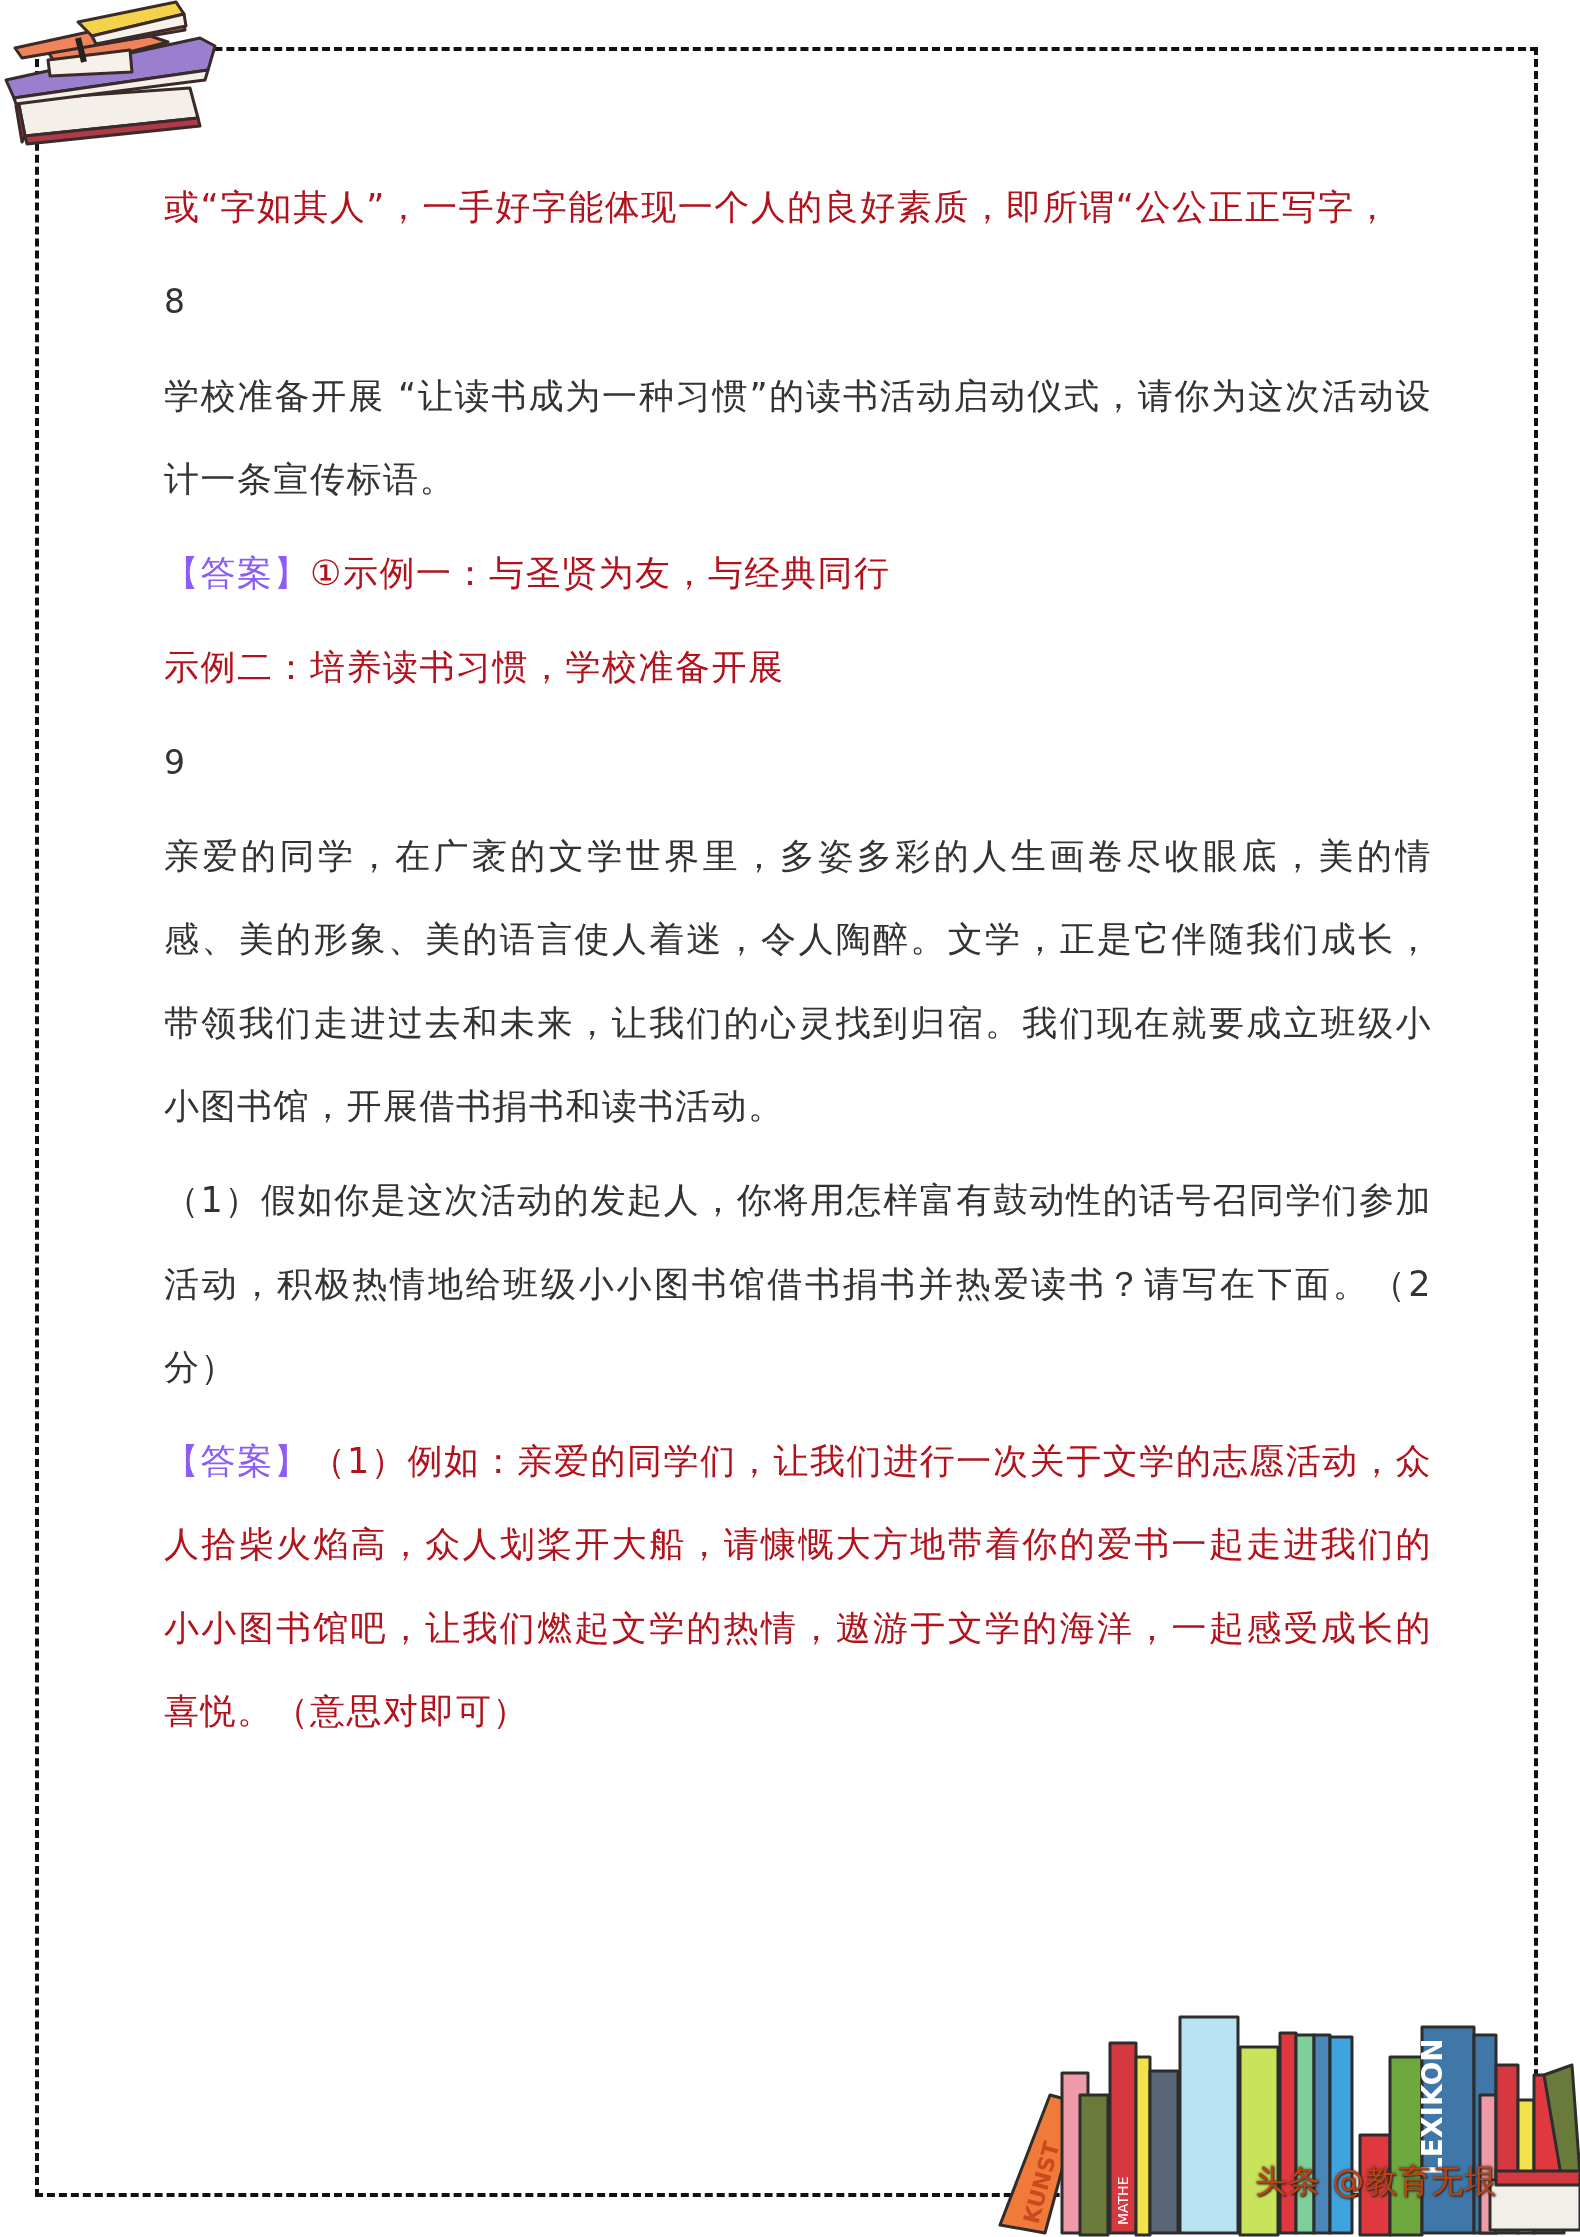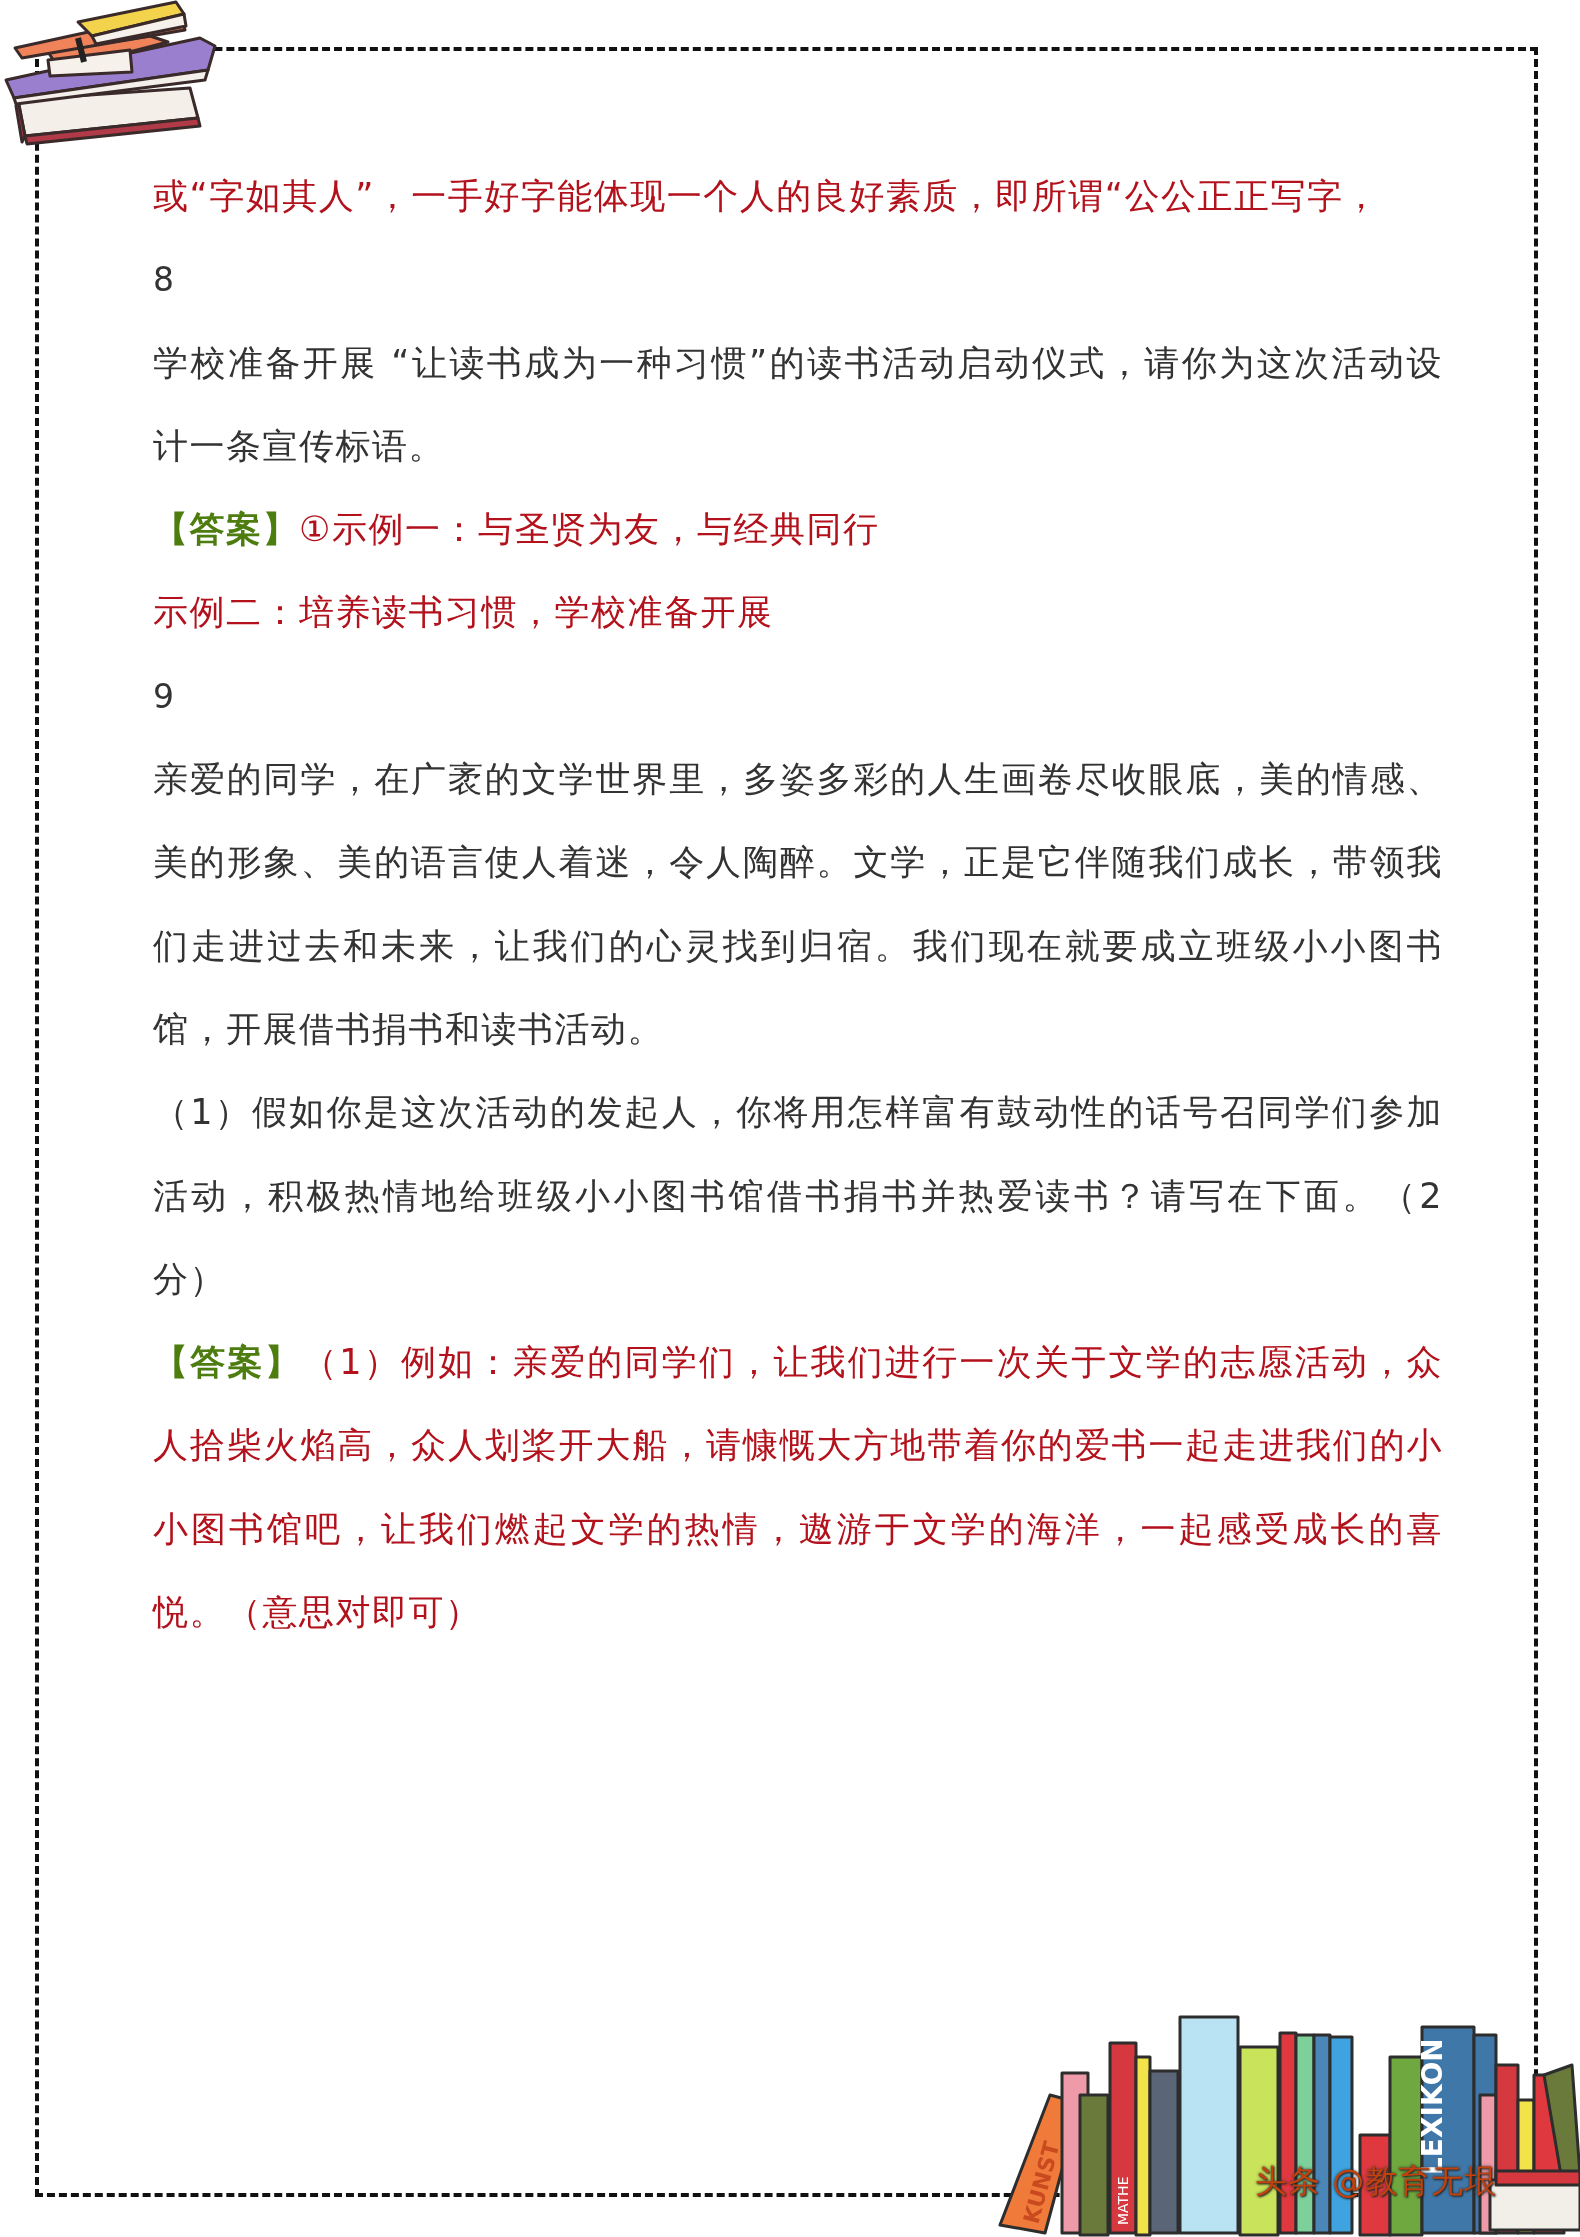--- a/index.html
+++ b/index.html
@@ -2,23 +2,23 @@
 <html><head>
 <meta charset="utf-8">
 <style>
   html, body { margin: 0; padding: 0; background: #ffffff; }
   body { width: 1580px; height: 2237px; position: relative; overflow: hidden;
          font-family: "DejaVu Sans", "Liberation Sans", sans-serif; }
   .frame { position: absolute; left: 35px; top: 47px; width: 1503px; height: 2150px;
            border: 4px dashed #111; box-sizing: border-box; }
   .content { position: absolute; left: 153px; top: 155px; width: 1290px;
              font-size: 35px; line-height: 83.3px; color: #333333; letter-spacing: 1.5px; }
-  .content p { margin: 0; text-align: justify; text-align-last: left; }
+  .content p { margin: 11px; text-align: justify; text-align-last: left; }
   .red { color: #b3121c; }
-  .label { color: #4d7c0f; font-weight: bold; }
+  .label { color: #8b5cf6; font-weight: normal; }
   .num { font-size: 33px; }
   .deco-top { position: absolute; left: 0; top: 0; width: 225px; height: 150px; }
   .deco-bottom { position: absolute; left: 950px; top: 1975px; width: 630px; height: 262px; }
   .watermark { position: absolute; left: 1255px; top: 2160px; font-size: 32px; color: #c2410c;
                text-shadow: 0 0 3px #333, 1px 1px 2px #222; letter-spacing: 1px; }
 </style>
 </head>
 <body>
 
 <div class="frame"></div>

